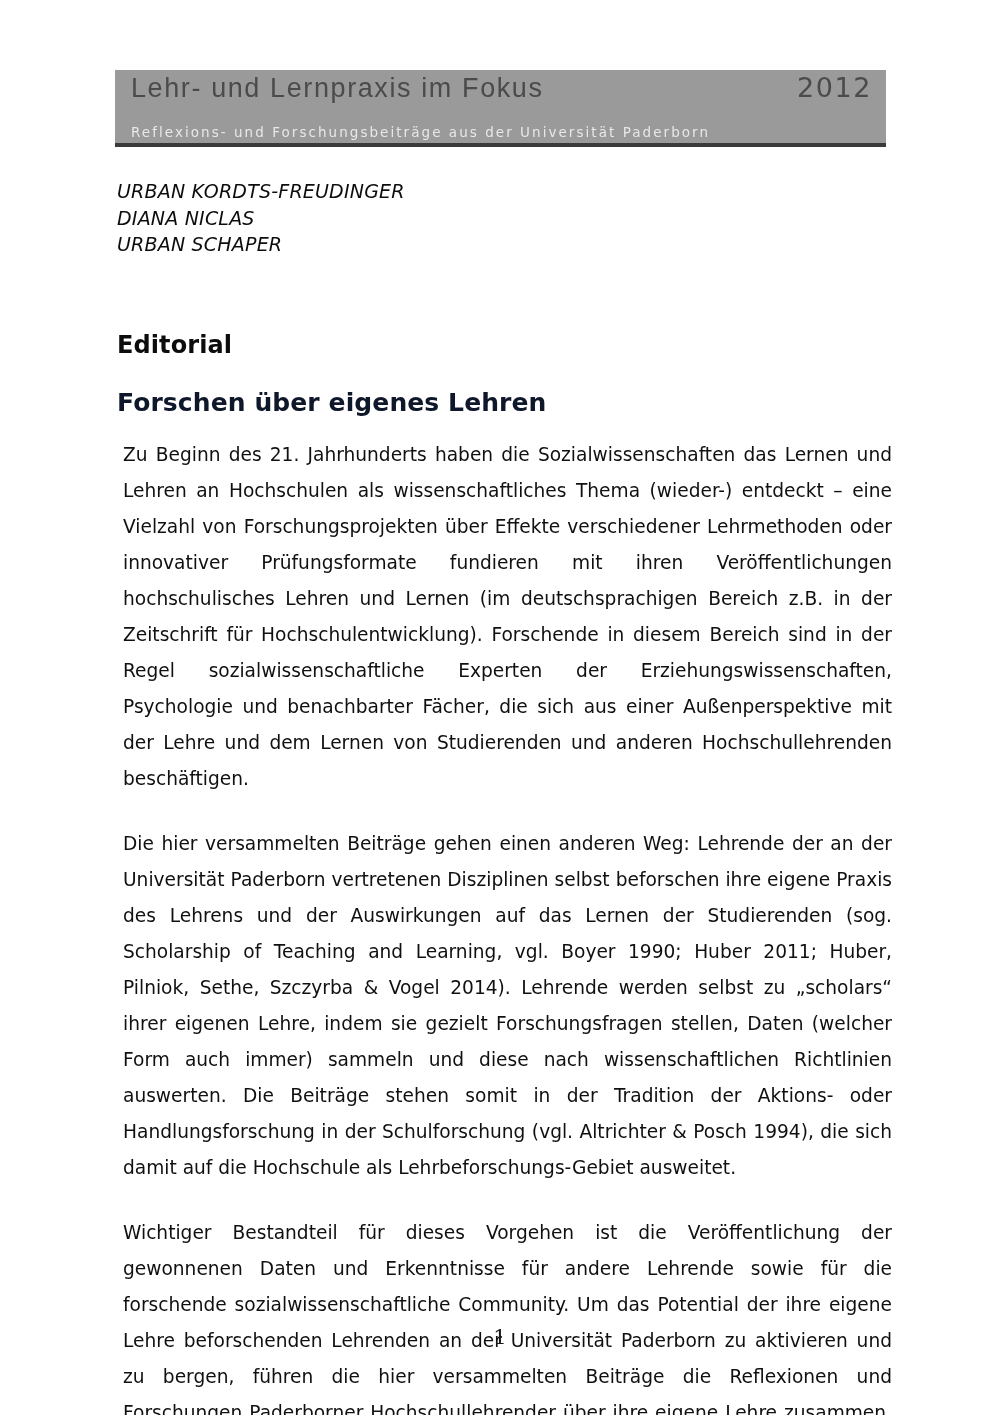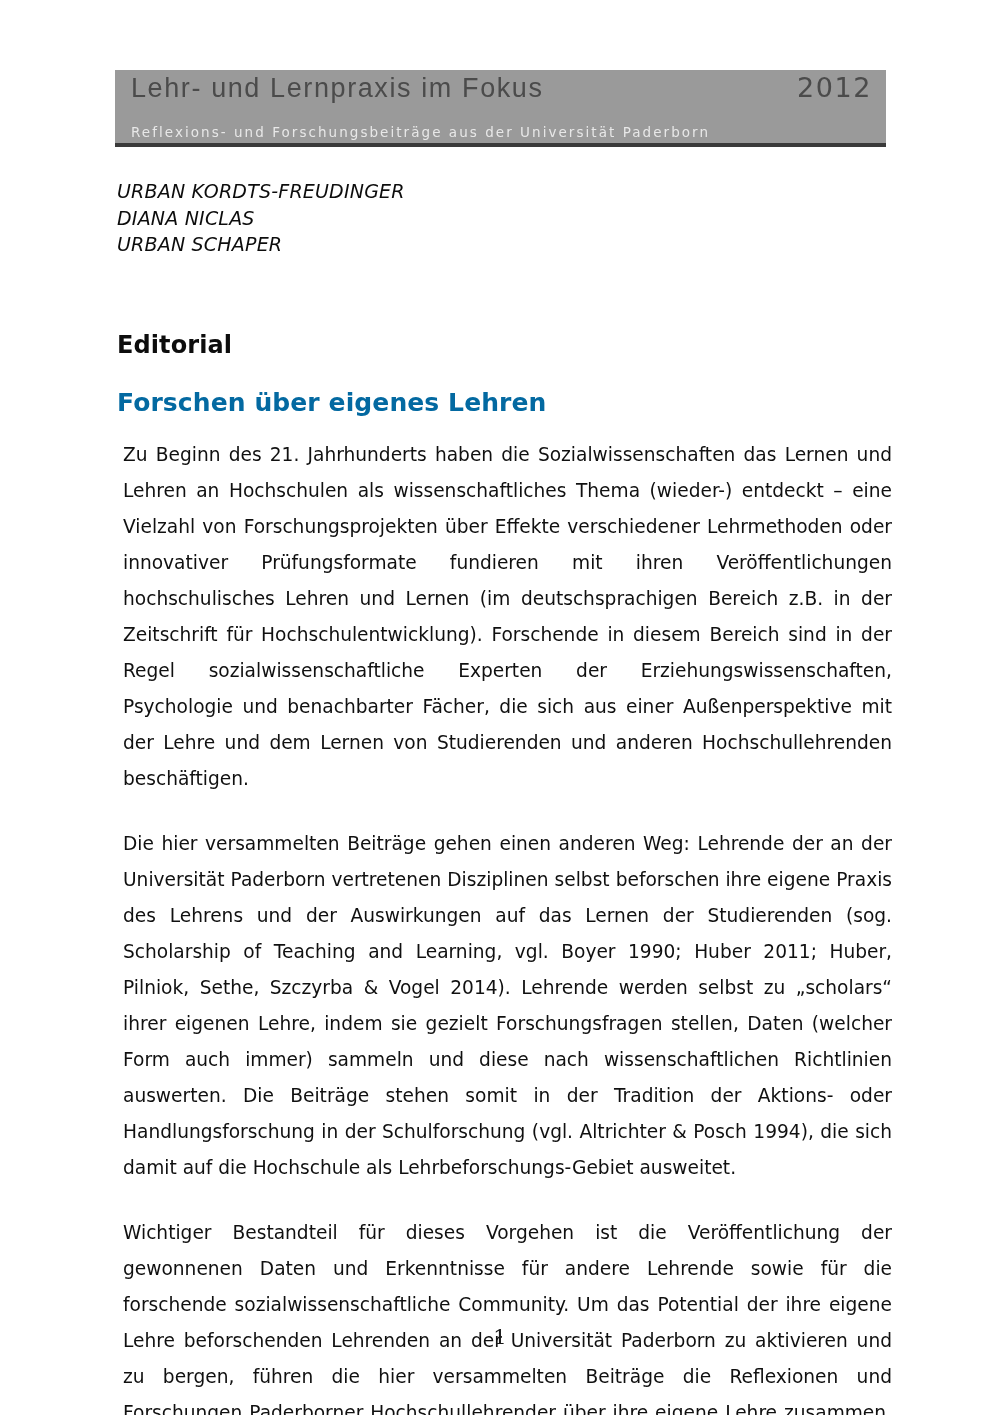--- a/index.html
+++ b/index.html
@@ -87,21 +87,21 @@
     letter-spacing: 0.1px;
     margin-top: 28px;
   }
   .heading-article {
     position: absolute;
     left: 117px;
     top: 388px;
     font-family: "DejaVu Sans", sans-serif;
     font-weight: bold;
     font-size: 25px;
-    color: #0369a1;
+    color: #0f172a;
     letter-spacing: 0.1px;
   }
 
   
   .body-text {
     position: absolute;
     left: 123px;
     top: 437px;
     width: 769px;
     font-family: "DejaVu Sans", sans-serif;

